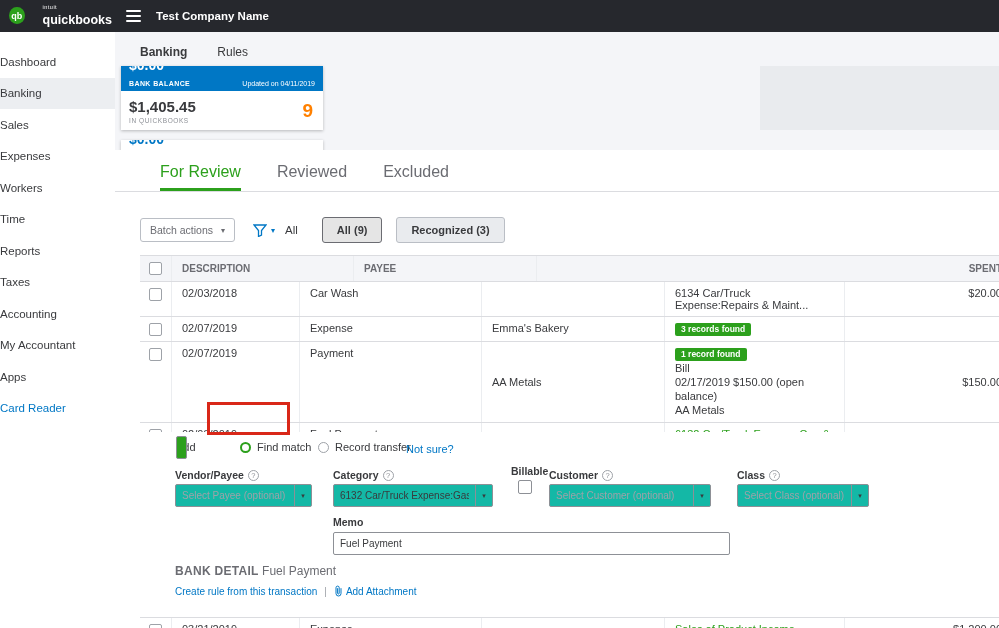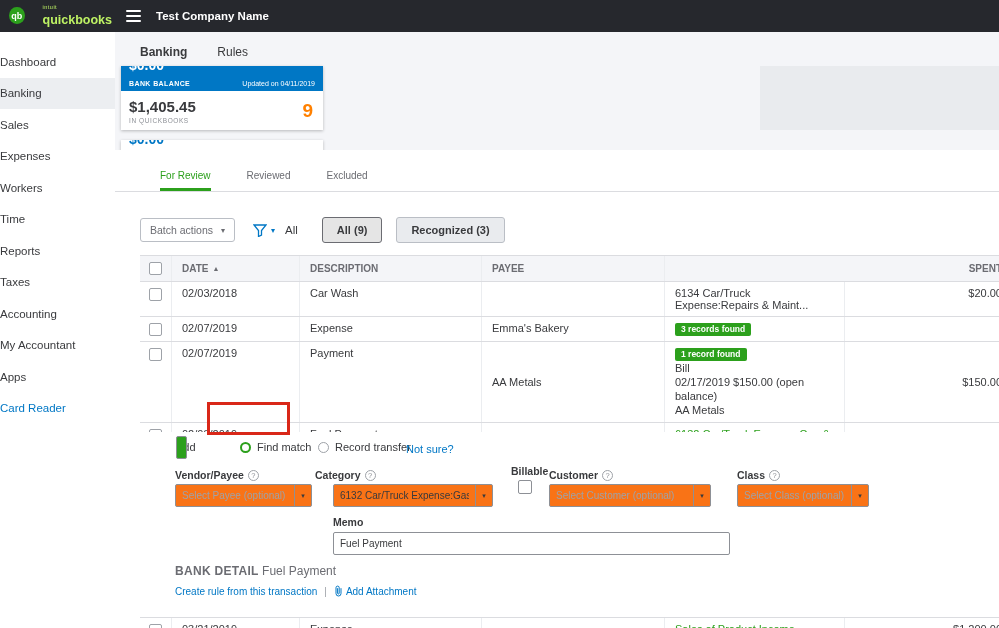--- a/index.html
+++ b/index.html
@@ -3,21 +3,21 @@
 <meta charset="utf-8">
 <style>
   * { margin:0; padding:0; box-sizing:border-box; }
   body { font-family:"Liberation Sans", sans-serif; background:#fff; }
   .app { position:relative; width:999px; height:628px; overflow:hidden; background:#fff; }
 
   
   .topbar { position:absolute; top:0; left:0; right:0; height:32px; background:#26282d; display:flex; align-items:center; z-index:30; }
   .logo-area { display:flex; align-items:center; gap:18px; padding-left:9px; width:112px; }
   .qb-circle { width:17px; height:17px; border-radius:50%; background:#2ca01c; color:#fff; font-size:9px; font-weight:bold; display:flex; align-items:center; justify-content:center; }
-  .brand-text { color:#bef264; line-height:1.1; }
+  .brand-text { color:#ffffff; line-height:1.1; }
   .brand-small { display:block; font-size:5.5px; letter-spacing:.5px; }
   .brand-name { font-size:12.5px; font-weight:bold; }
   .hamburger { margin-left:14px; width:15px; display:flex; flex-direction:column; gap:3px; cursor:pointer; }
   .hamburger span { height:2px; background:#fff; border-radius:1px; }
   .company-name { margin-left:15px; color:#fff; font-size:11.5px; font-weight:bold; }
 
   
   .sidebar { position:absolute; top:32px; left:0; bottom:0; width:115px; background:#fff; z-index:20; padding-top:14px; }
   .side-item { height:31.5px; display:flex; align-items:center; font-size:11.5px; color:#393a3d; cursor:pointer; }
   .side-item.active { background:#eceef1; }
@@ -43,21 +43,21 @@
   .strip-updated { font-size:7px; }
   .card-body { height:39px; display:flex; justify-content:space-between; align-items:center; padding:0 10px 0 8px; }
   .amount { font-size:15px; font-weight:bold; color:#393a3d; }
   .inqb { font-size:6.5px; color:#8d9096; letter-spacing:.6px; margin-top:2px; }
   .count { font-size:19px; font-weight:bold; color:#0077c5; }
   .count.orange { color:#ff8000; }
 
   
   .content { position:absolute; top:118px; left:0; right:0; bottom:0; background:#fff; overflow:hidden; }
   .review-tabs { height:42px; display:flex; align-items:flex-end; gap:36px; padding-left:45px; border-bottom:1px solid #dbdce0; }
-  .rtab { font-size:10px; color:#6b6c72; padding-bottom:10px; cursor:pointer; }
+  .rtab { font-size:16px; color:#6b6c72; padding-bottom:10px; cursor:pointer; }
   .rtab.active { color:#2ca01c; border-bottom:3px solid #2ca01c; padding-bottom:7px; }
 
   .toolbar { margin:25px 0 12px 25px; display:flex; align-items:center; height:26px; }
   .batch-btn { display:flex; align-items:center; gap:8px; border:1px solid #babec5; border-radius:3px; background:#fff; color:#6b6c72; font-size:10.5px; padding:0 9px; height:24px; cursor:pointer; }
   .caret { font-size:8px; color:#6b6c72; }
   .caret.blue { color:#0077c5; }
   .filter-wrap { display:flex; align-items:center; gap:4px; margin-left:18px; cursor:pointer; }
   .all-label { margin-left:10px; font-size:11.5px; color:#393a3d; }
   .chip { height:26px; display:flex; align-items:center; padding:0 14px; font-size:11px; border-radius:3px; cursor:pointer; font-weight:bold; color:#393a3d; }
   .chip.active { margin-left:24px; background:#e5e5e5; border:1px solid #6b6c72; }
@@ -88,21 +88,21 @@
   
   .panel { position:relative; height:186px; border-bottom:1px solid #dbdce0; background:#fff; }
   .radio-item { position:absolute; top:9px; display:flex; align-items:center; gap:6px; font-size:11px; color:#393a3d; cursor:pointer; }
   .radio { width:11px; height:11px; border-radius:50%; }
   .radio.sel { background:#2ca01c; }
   .radio.ring { border:2px solid #2ca01c; background:#fff; }
   .radio.off { border:1.5px solid #9ea2a8; background:#fff; }
   .notsure { position:absolute; top:11px; font-size:11px; color:#0077c5; cursor:pointer; }
   .fld-label { position:absolute; font-size:10.5px; font-weight:bold; color:#393a3d; display:flex; align-items:center; gap:4px; }
   .help { width:11px; height:11px; border-radius:50%; border:1px solid #9ea2a8; color:#8d9096; font-size:7.5px; font-weight:normal; display:inline-flex; align-items:center; justify-content:center; }
-  .sel { position:absolute; height:23px; border:1px solid #8d9096; border-radius:2px; background:#f97316; display:flex; }
+  .sel { position:absolute; height:23px; border:1px solid #8d9096; border-radius:2px; background:#14b8a6; display:flex; }
   .sel input { flex:1; min-width:0; border:none; outline:none; background:transparent; font-family:inherit; font-size:10px; color:#393a3d; padding:0 6px; }
   .sel input::placeholder { color:#9ea2a8; }
   .arrow-box { width:17px; border-left:1px solid #8d9096; display:flex; align-items:center; justify-content:center; font-size:7px; color:#393a3d; cursor:pointer; }
   .memo-input { position:absolute; height:23px; border:1px solid #8d9096; border-radius:2px; font-family:inherit; font-size:10px; color:#393a3d; padding:0 6px; outline:none; background:#fff; }
   .chk { position:absolute; width:14px; height:14px; border:1px solid #8d9096; border-radius:2px; background:#fff; cursor:pointer; }
   .bank-detail { position:absolute; font-size:12px; color:#6b6c72; }
   .bank-detail b { font-weight:bold; letter-spacing:.3px; }
   .panel-links { position:absolute; display:flex; align-items:center; gap:7px; font-size:10px; }
   .plink { color:#0077c5; cursor:pointer; display:flex; align-items:center; gap:3px; }
   .lsep { color:#9ea2a8; }
@@ -229,24 +229,20 @@
         <span class="chip active">All (9)</span>
         <span class="chip inactive">Recognized (3)</span>
       </div>
 
       <div class="tbl">
 
         <div class="trow thead">
           <div class="cell c-check">
               <span class="cb"></span>
             </div>
-          <div class="cell c-date">
-            <span>DATE</span>
-              <span class="sort">▲</span>
-          </div>
           <div class="cell c-desc">DESCRIPTION</div>
           <div class="cell c-payee">PAYEE</div>
           <div class="cell c-spent">SPENT</div>
         </div>
 
         <div class="trow">
           <div class="cell c-check">
               <span class="cb"></span>
             </div>
           <div class="cell c-date">02/03/2018</div>
@@ -315,21 +311,21 @@
             <span>Vendor/Payee</span>
               <span class="help">?</span>
           </div>
           <div class="sel" style="left:35px; top:52px; width:137px">
             <input placeholder="Select Payee (optional)" style="">
             <div class="arrow-box">
                 <span>▾</span>
               </div>
           </div>
 
-          <div class="fld-label" style="left:175px; top:37px">
+          <div class="fld-label" style="left:193px; top:37px">
             <span>Category</span>
               <span class="help">?</span>
           </div>
           <div class="sel" style="left:193px; top:52px; width:160px">
             <input value="6132 Car/Truck Expense:Gas &amp; Oi" style="">
             <div class="arrow-box">
                 <span>▾</span>
               </div>
           </div>
 

